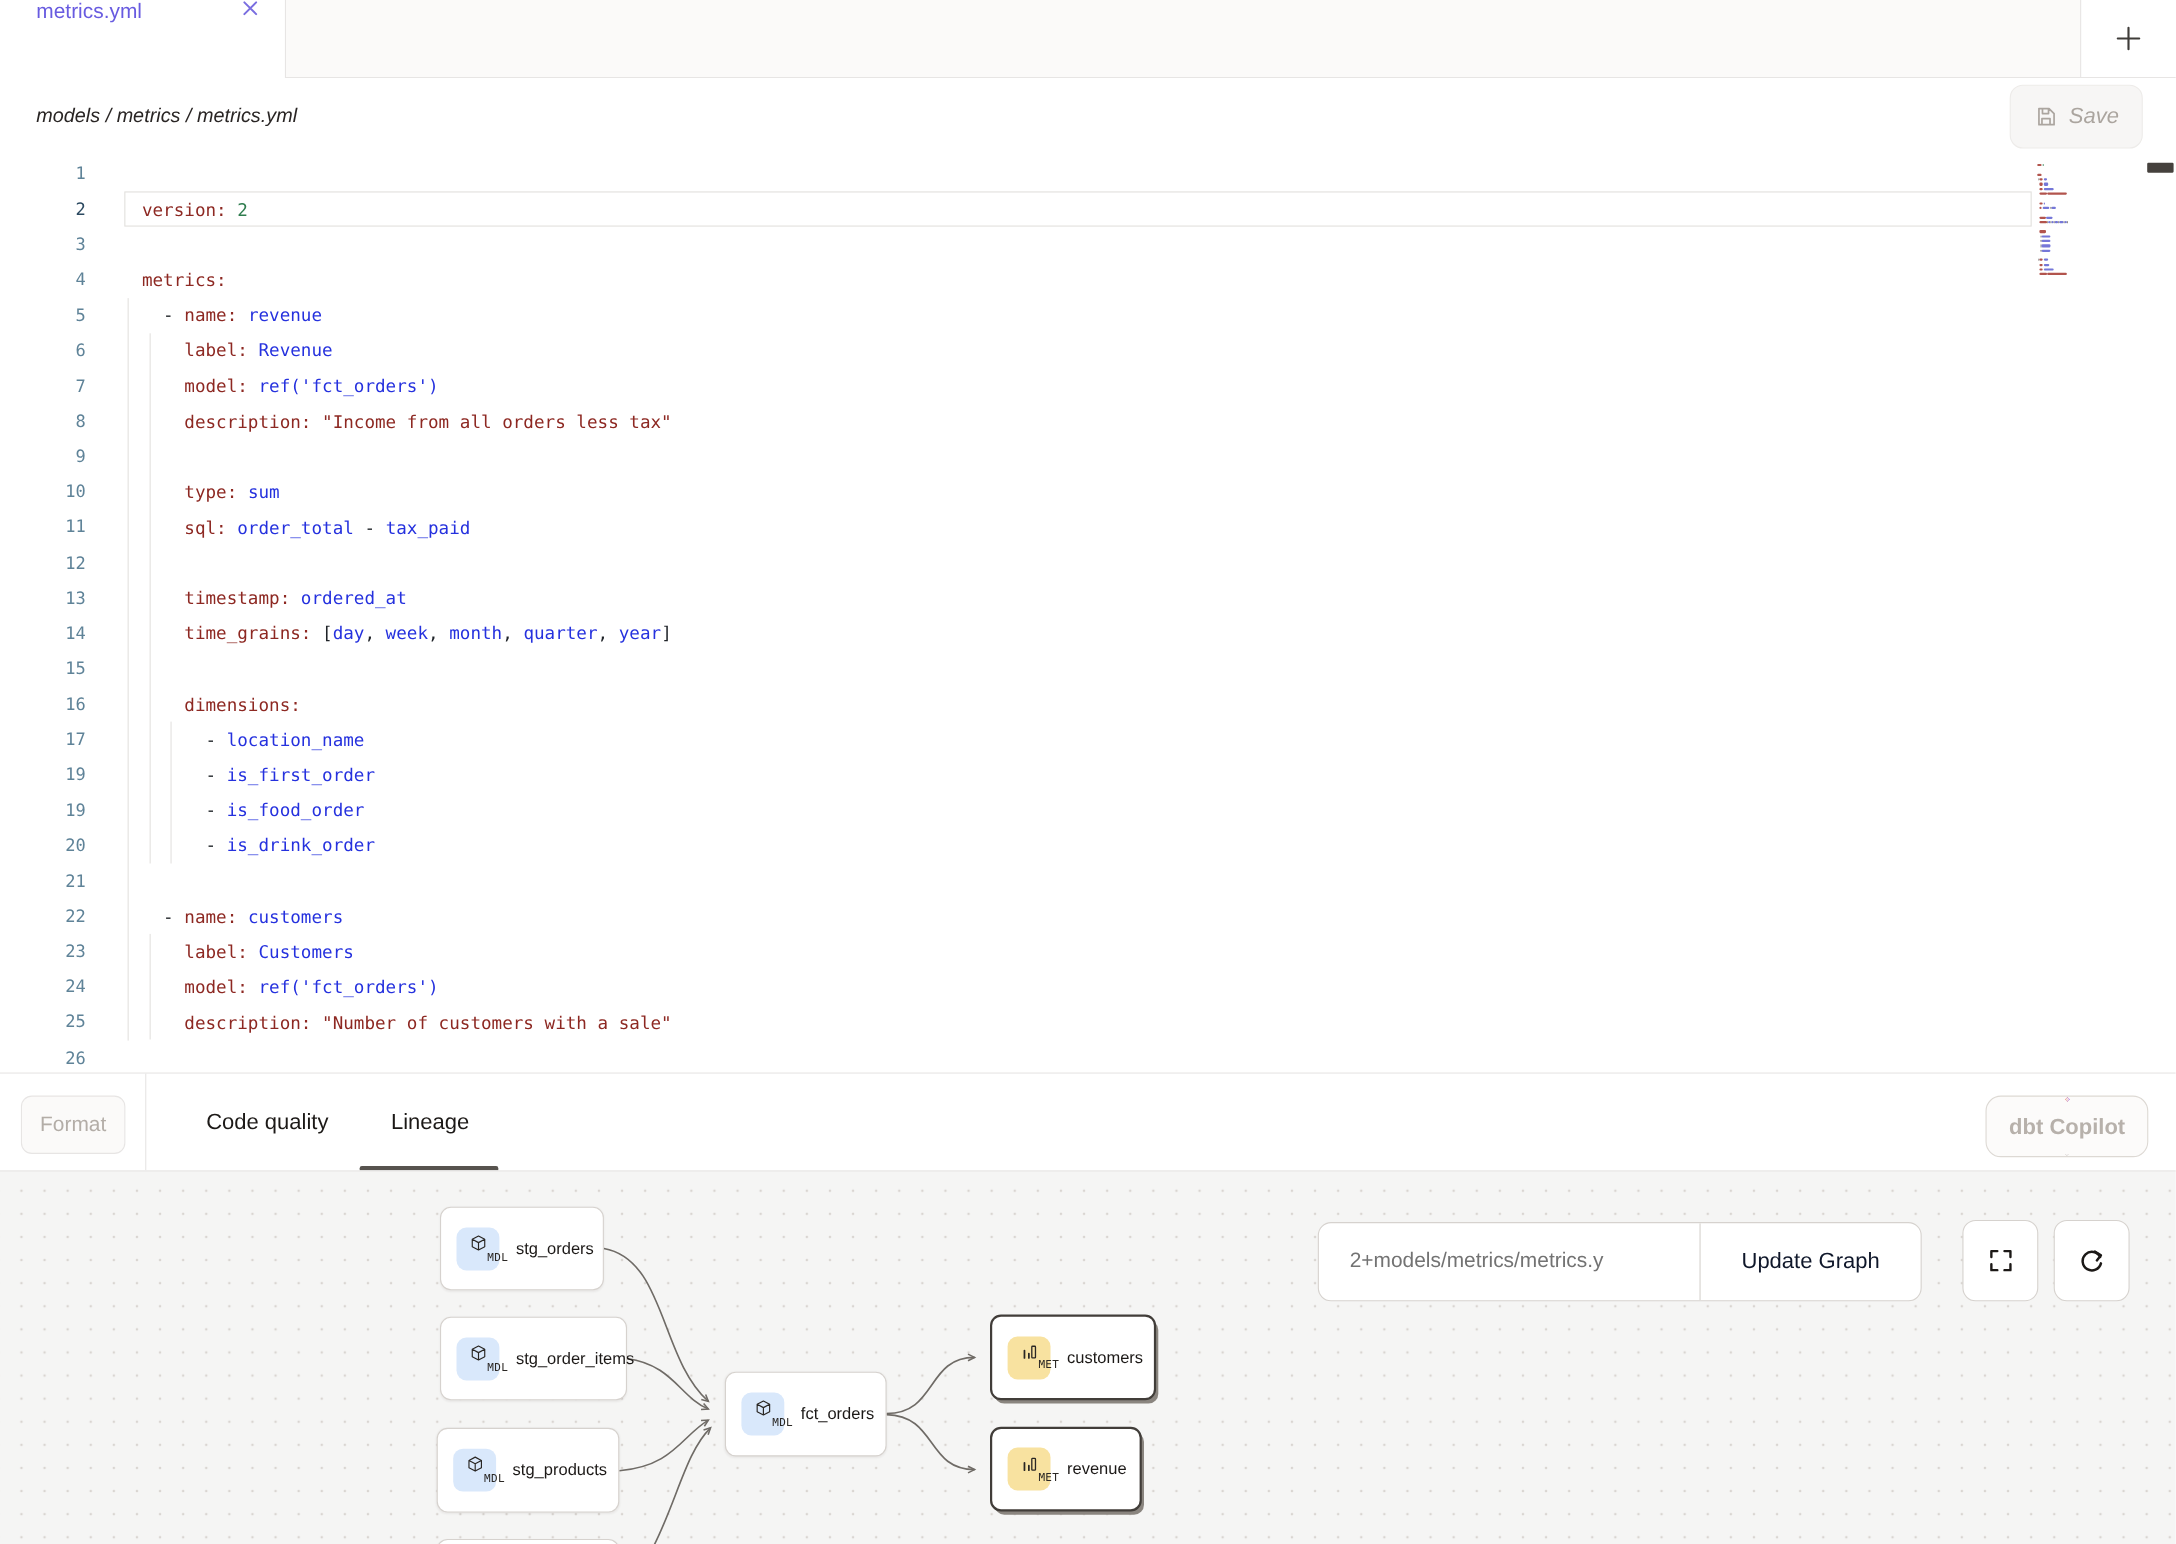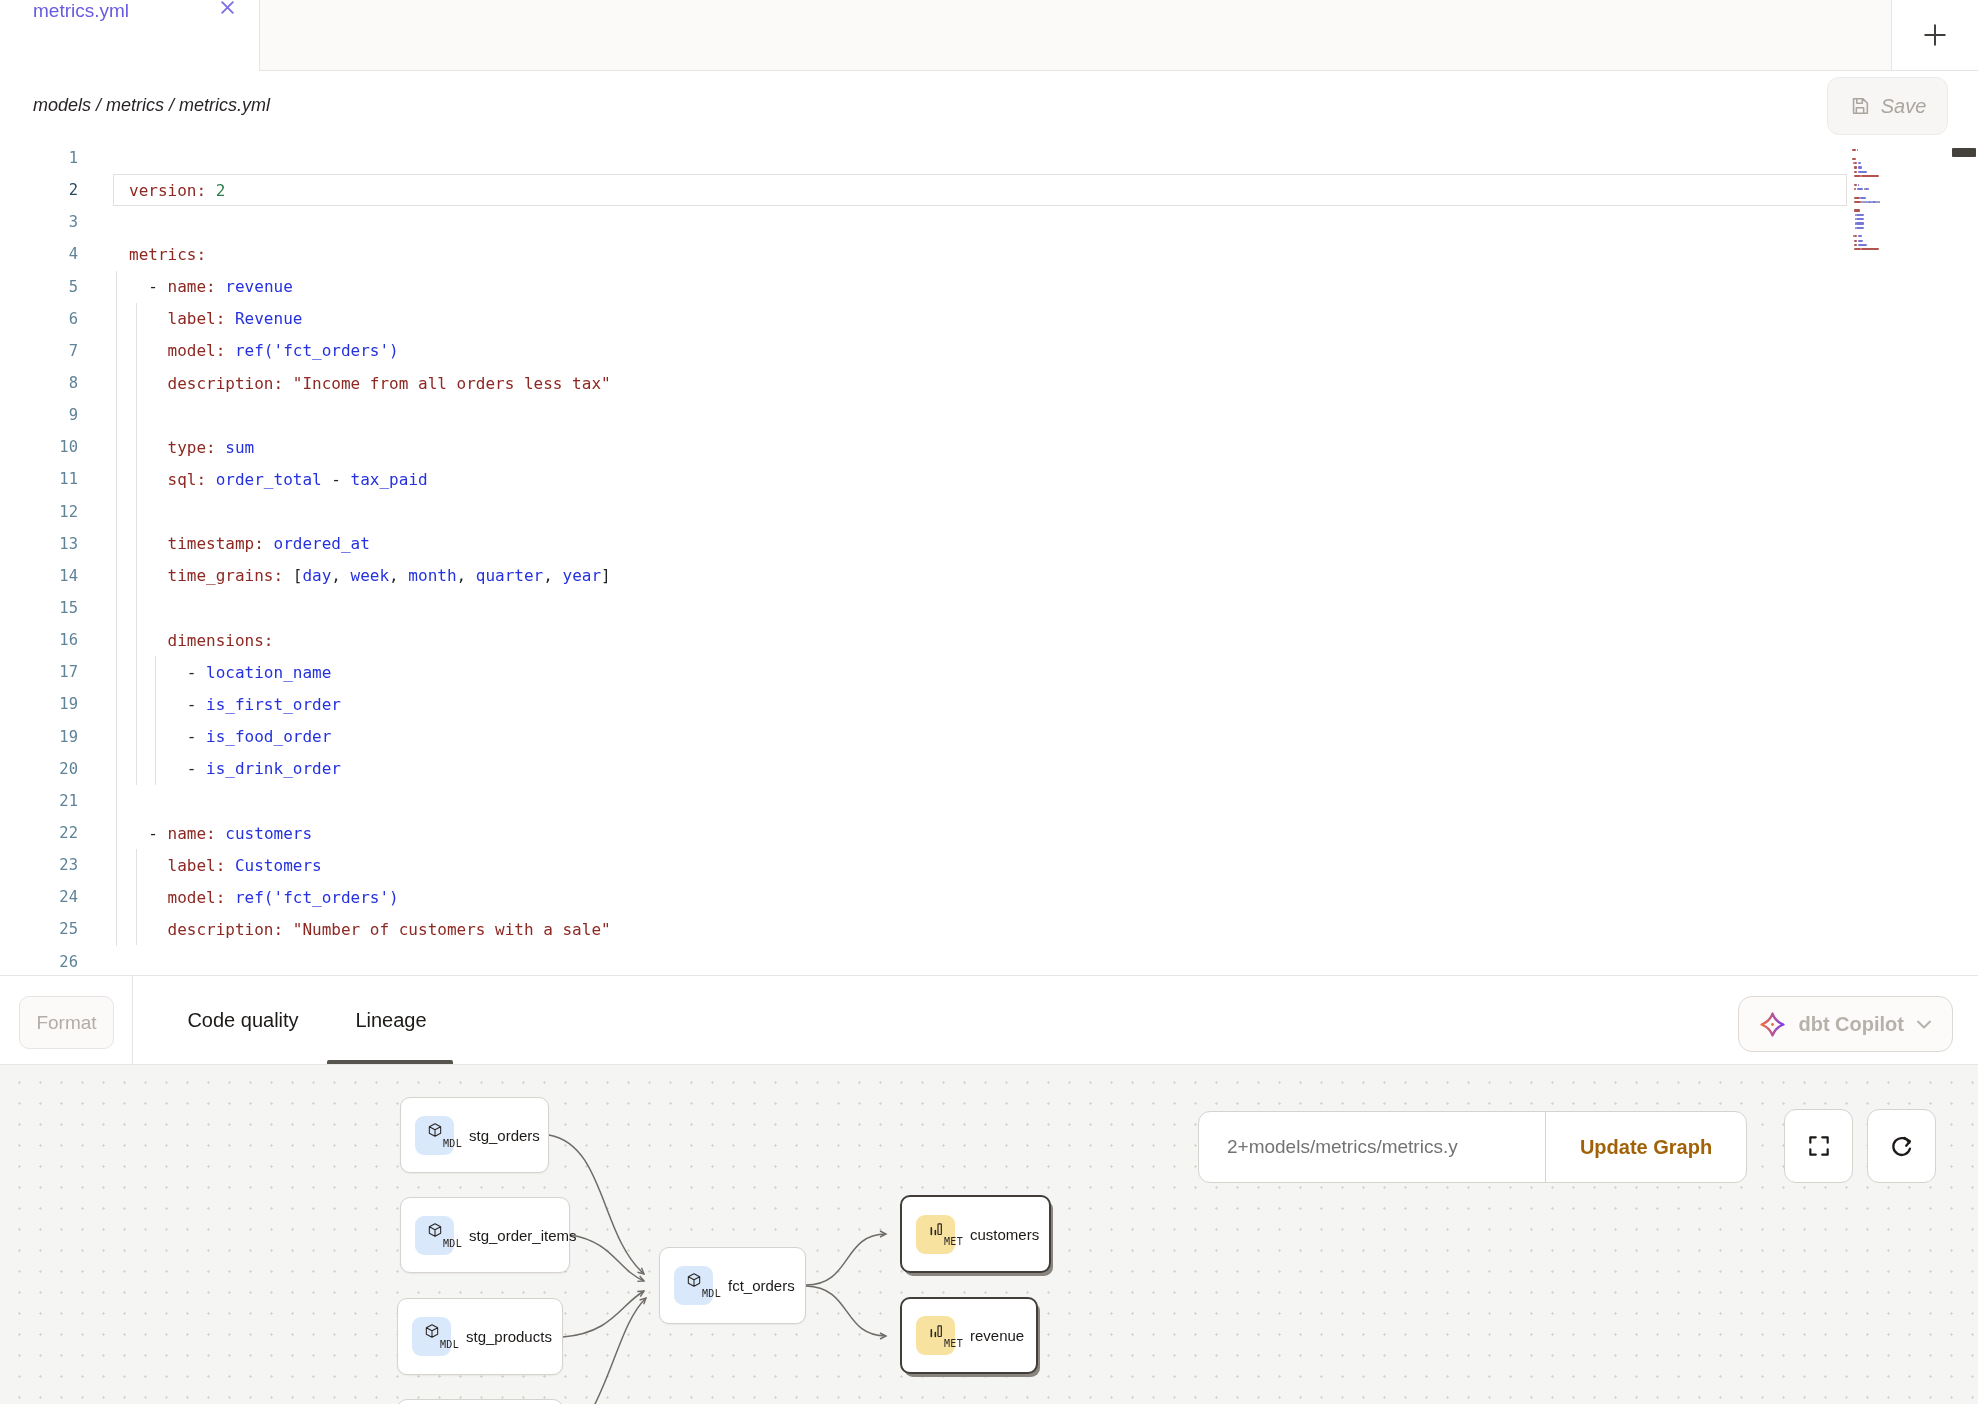--- a/index.html
+++ b/index.html
@@ -51,21 +51,21 @@
                 color:#b3ada7; font-size:19px; display:flex; align-items:center; justify-content:center; }
   .tb-divider { position:absolute; left:132px; top:0; bottom:0; width:1px; background:#e7e5e4; }
   .tb-tab { position:absolute; top:0; height:100%; display:flex; align-items:center;
             justify-content:center; font-size:20px; color:#1c1917; cursor:pointer; }
   .tab-codequality { left:166px; width:154px; }
   .tab-lineage { left:334px; width:114px; }
   .tab-underline { position:absolute; bottom:0; left:327px; width:126px; height:4px;
                    background:#57534e; border-radius:2px 2px 0 0; }
   .copilot-btn { position:absolute; right:25px; top:20px; height:56px; border-radius:14px;
                  border:1px solid #ddd9d4; background:#fcfbfa; display:flex; align-items:center;
-                 gap:12px; padding:0 20px; }
+                 gap:12px; padding:0 20px;flex-direction:column; }
   .copilot-label { font-size:20px; font-weight:600; color:#b7b1ab; }
 
   
   .canvas { height:340px; position:relative; overflow:hidden; background:#f5f5f4;
             border-top:1px solid #e7e5e4;
             background-image:radial-gradient(circle, #d9d5d1 1.3px, transparent 1.4px);
             background-size:21px 21px; background-position:9px 7px; }
   #edges { position:absolute; inset:0; pointer-events:none; }
   .gnode { position:absolute; background:#fff; border:1px solid #d6d2ce; border-radius:10px;
            display:flex; align-items:center; padding-left:14px;
@@ -79,21 +79,21 @@
                  font-family:"DejaVu Sans Mono", monospace; line-height:1;padding-left:36px; }
   .gnode-label { margin-left:15px; font-size:15px; color:#1c1917; }
 
   .selector-group { position:absolute; left:1198px; top:46px; width:549px; height:72px;
                     background:#fff; border:1px solid #d6d2ce; border-radius:12px;
                     display:flex; overflow:hidden; }
   .selector-input { width:347px; display:flex; align-items:center; padding-left:28px;
                     font-size:19px; color:#737373; border-right:1px solid #d6d2ce;
                     white-space:nowrap; overflow:hidden; }
   .update-btn { flex:1; display:flex; align-items:center; justify-content:center;
-                font-size:20px; font-weight:700; color:#a16207; cursor:pointer; }
+                font-size:20px; font-weight:400; color:#0f172a; cursor:pointer; }
   .icon-btn { position:absolute; top:44px; width:69px; height:74px; background:#fff;
               border:1px solid #d6d2ce; border-radius:12px; display:flex;
               align-items:center; justify-content:center; cursor:pointer; }
   .fullscreen-btn { left:1784px; }
   .refresh-btn { left:1867px; }
 </style>
 </head>
 <body>
 
 <div class="tabbar">

